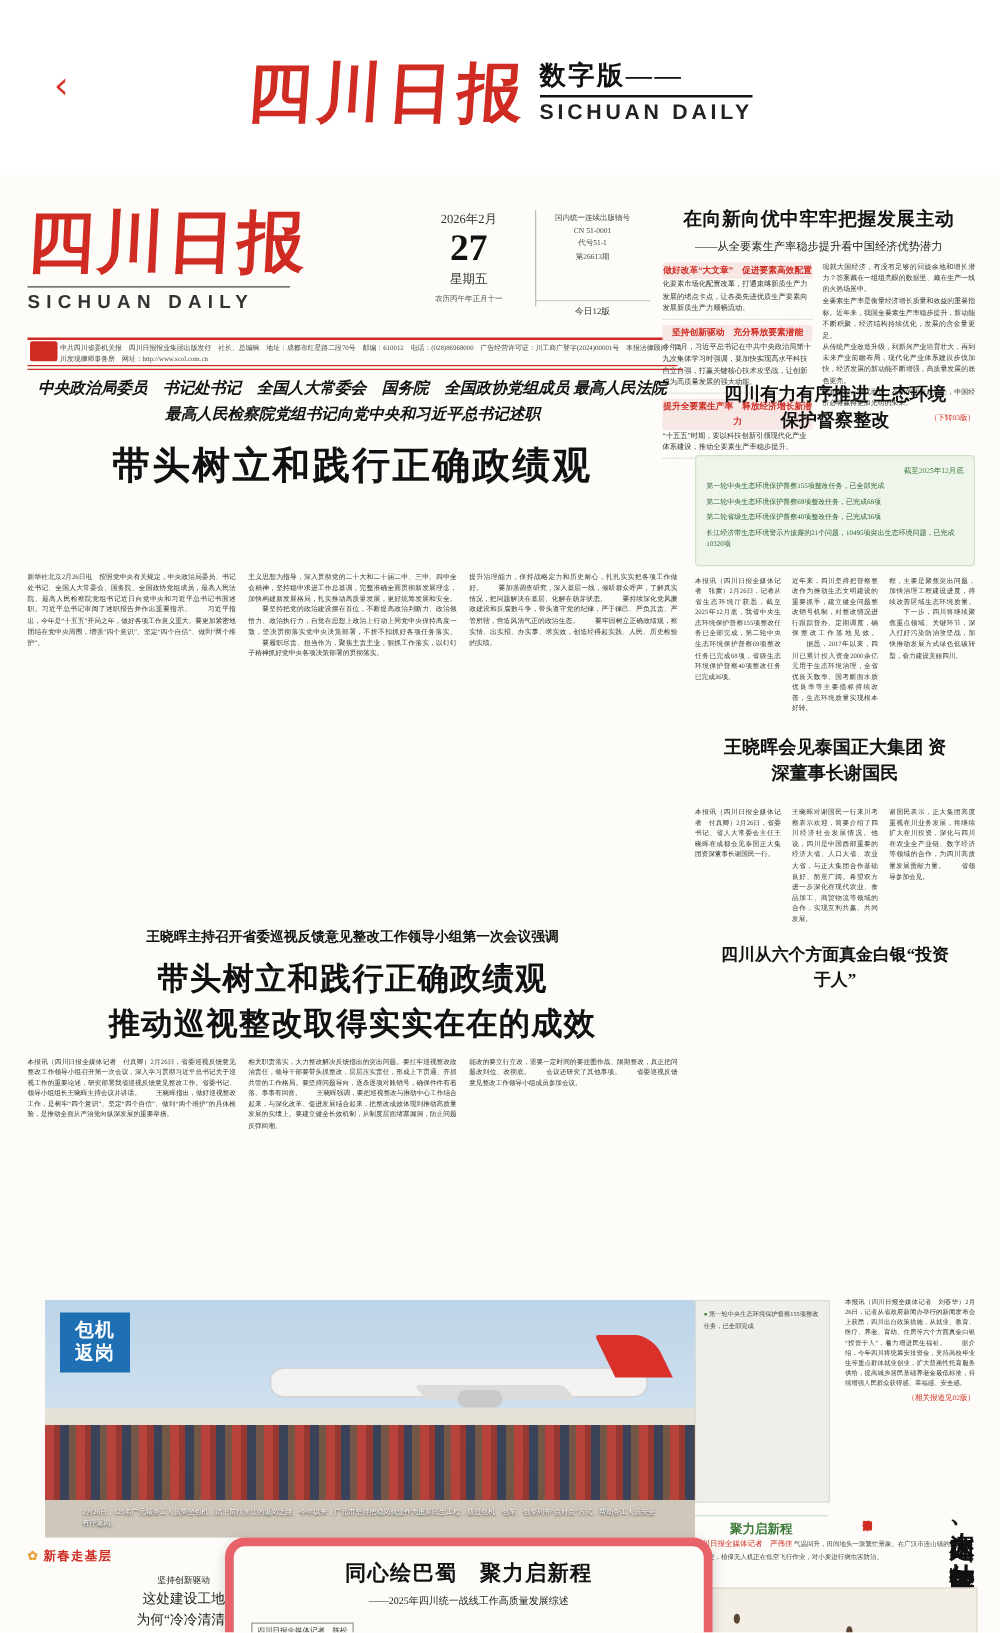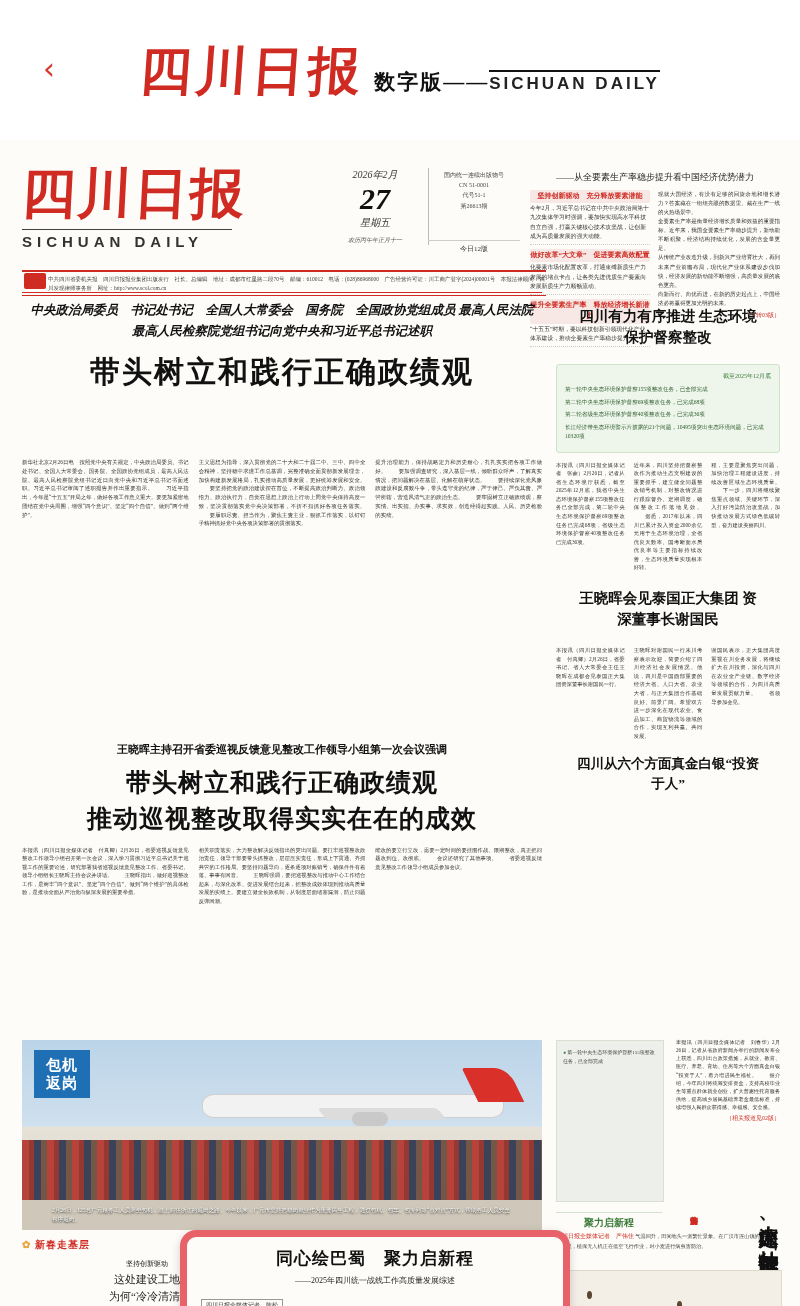--- a/index.html
+++ b/index.html
@@ -33,21 +33,21 @@
   }
   .mast-cn{
     font-family:"Liberation Serif",serif;
     font-weight:700;
     font-size:52px;
     letter-spacing:4px;
     color:#cf2b22;
     line-height:1;
     transform:skewX(-4deg);
   }
-  .mast-right{display:flex;align-items:flex-start;padding-bottom:2px;}
+  .mast-right{display:flex;flex-direction:column;align-items:flex-start;padding-bottom:2px;}
   .mast-digital{
     font-size:21px;color:#111;font-weight:700;letter-spacing:2px;
     font-family:"Liberation Serif",serif;
   }
   .mast-en{
     font-size:17px;color:#222;letter-spacing:3px;font-weight:700;
     font-family:"Liberation Sans",sans-serif;
     border-top:2px solid #111;margin-top:2px;padding-top:2px;
   }
   
@@ -67,21 +67,21 @@
     font-size:54px;font-weight:700;color:#cf2b22;letter-spacing:2px;
     font-family:"Liberation Serif",serif;line-height:1.05;
     transform:skewX(-3deg);
   }
   .np-en{
     margin-top:6px;font-size:15px;letter-spacing:5px;color:#333;font-weight:700;
     font-family:"Liberation Sans",sans-serif;border-top:1px solid #444;padding-top:3px;width:210px;
   }
   .datebox{
     position:absolute;left:330px;top:28px;width:90px;text-align:center;
-    border-right:1px solid #bbb;padding-right:8px;font-style:italic;
+    border-right:1px solid #bbb;padding-right:8px;
   }
   .db-ym{font-size:10px;color:#333;}
   .db-day{font-size:30px;font-weight:700;line-height:1;margin:2px 0;}
   .db-week{font-size:10px;color:#333;}
   .db-meta{font-size:6px;color:#555;line-height:1.5;margin-top:6px;}
   .issuebox{
     position:absolute;left:428px;top:30px;width:92px;
     font-size:6px;color:#444;line-height:1.7;text-align:center;
   }
   .pagecount{
@@ -130,21 +130,21 @@
   .k2{position:absolute;left:22px;top:602px;width:520px;text-align:center;font-size:11px;font-weight:600;}
   .h2a{position:absolute;left:22px;top:626px;width:520px;text-align:center;font-size:25px;font-weight:700;letter-spacing:1px;}
   .h2b{position:absolute;left:22px;top:662px;width:520px;text-align:center;font-size:25px;font-weight:700;letter-spacing:1px;}
   .body3b{
     position:absolute;left:22px;top:706px;width:520px;display:flex;gap:10px;
   }
   .body3b .col{flex:1;font-size:5.3px;line-height:1.6;text-align:justify;color:#333;}
 
   
   .photo{
-    position:absolute;left:22px;top:900px;width:520px;height:190px;
+    position:absolute;left:36px;top:900px;width:520px;height:190px;
     background:linear-gradient(#bcd4e8 0%, #cfe0ee 45%, #e6e2d8 46%, #d8d2c6 100%);
     overflow:hidden;
   }
   .plane{
     position:absolute;left:180px;top:28px;width:330px;height:70px;
   }
   .plane-body{position:absolute;left:0;top:26px;width:300px;height:22px;background:#f2f2f2;border-radius:12px/10px;border:1px solid #cfcfcf;}
   .plane-tail{position:absolute;left:268px;top:0px;width:46px;height:34px;background:#d9302a;border-radius:3px 14px 0 0;transform:skewX(26deg);}
   .plane-wing{position:absolute;left:120px;top:40px;width:120px;height:12px;background:#dcdcdc;transform:skewX(40deg);border-radius:4px;}
   .plane-eng{position:absolute;left:150px;top:44px;width:36px;height:14px;background:#c9c9c9;border-radius:7px;}
@@ -263,30 +263,31 @@
     <div>CN 51-0001</div>
     <div>代号51-1</div>
     <div>第26613期</div>
   </div>
   <div class="pagecount">今日12版</div>
 
   <div class="footer-badge"></div>
   <div class="footer-line">中共四川省委机关报　四川日报报业集团出版发行　社长、总编辑　地址：成都市红星路二段70号　邮编：610012　电话：(028)86968000　广告经营许可证：川工商广登字(2024)00001号　本报法律顾问：四川发现律师事务所　网址：http://www.scol.com.cn</div>
 
   <div class="lead-tr">
+    <h1>在向新向优中牢牢把握发展主动</h1>
     <div class="sub">从全要素生产率稳步提升看中国经济优势潜力</div>
     <div class="tr-cols">
       <div class="tr-bullets">
         <div class="bullet-row">
+          <span class="bullet-head">做好改革“大文章”　促进要素高效配置</span>
+          <span>化要素市场化配置改革，打通束缚新质生产力发展的堵点卡点，让各类先进优质生产要素向发展新质生产力顺畅流动。</span>
+        </div>
+        <div class="bullet-row">
           <span class="bullet-head">坚持创新驱动　充分释放要素潜能</span>
           <span>今年2月，习近平总书记在中共中央政治局第十九次集体学习时强调，要加快实现高水平科技自立自强，打赢关键核心技术攻坚战，让创新成为高质量发展的强大动能。</span>
-        </div>
-        <div class="bullet-row">
-          <span class="bullet-head">做好改革“大文章”　促进要素高效配置</span>
-          <span>化要素市场化配置改革，打通束缚新质生产力发展的堵点卡点，让各类先进优质生产要素向发展新质生产力顺畅流动。</span>
         </div>
         <div class="bullet-row">
           <span class="bullet-head">提升全要素生产率　释放经济增长新潜力</span>
           <span>“十五五”时期，要以科技创新引领现代化产业体系建设，推动全要素生产率稳步提升。</span>
         </div>
       </div>
       <div class="tr-text">
         <div>现就大国经济，有没有足够的回旋余地和增长潜力？答案藏在一组组亮眼的数据里、藏在生产一线的火热场景中。</div>
         <div>全要素生产率是衡量经济增长质量和效益的重要指标。近年来，我国全要素生产率稳步提升，新动能不断积聚，经济结构持续优化，发展的含金量更足。</div>
         <div>从传统产业改造升级，到新兴产业培育壮大，再到未来产业前瞻布局，现代化产业体系建设步伐加快，经济发展的新动能不断增强，高质量发展的底色更亮。</div>

